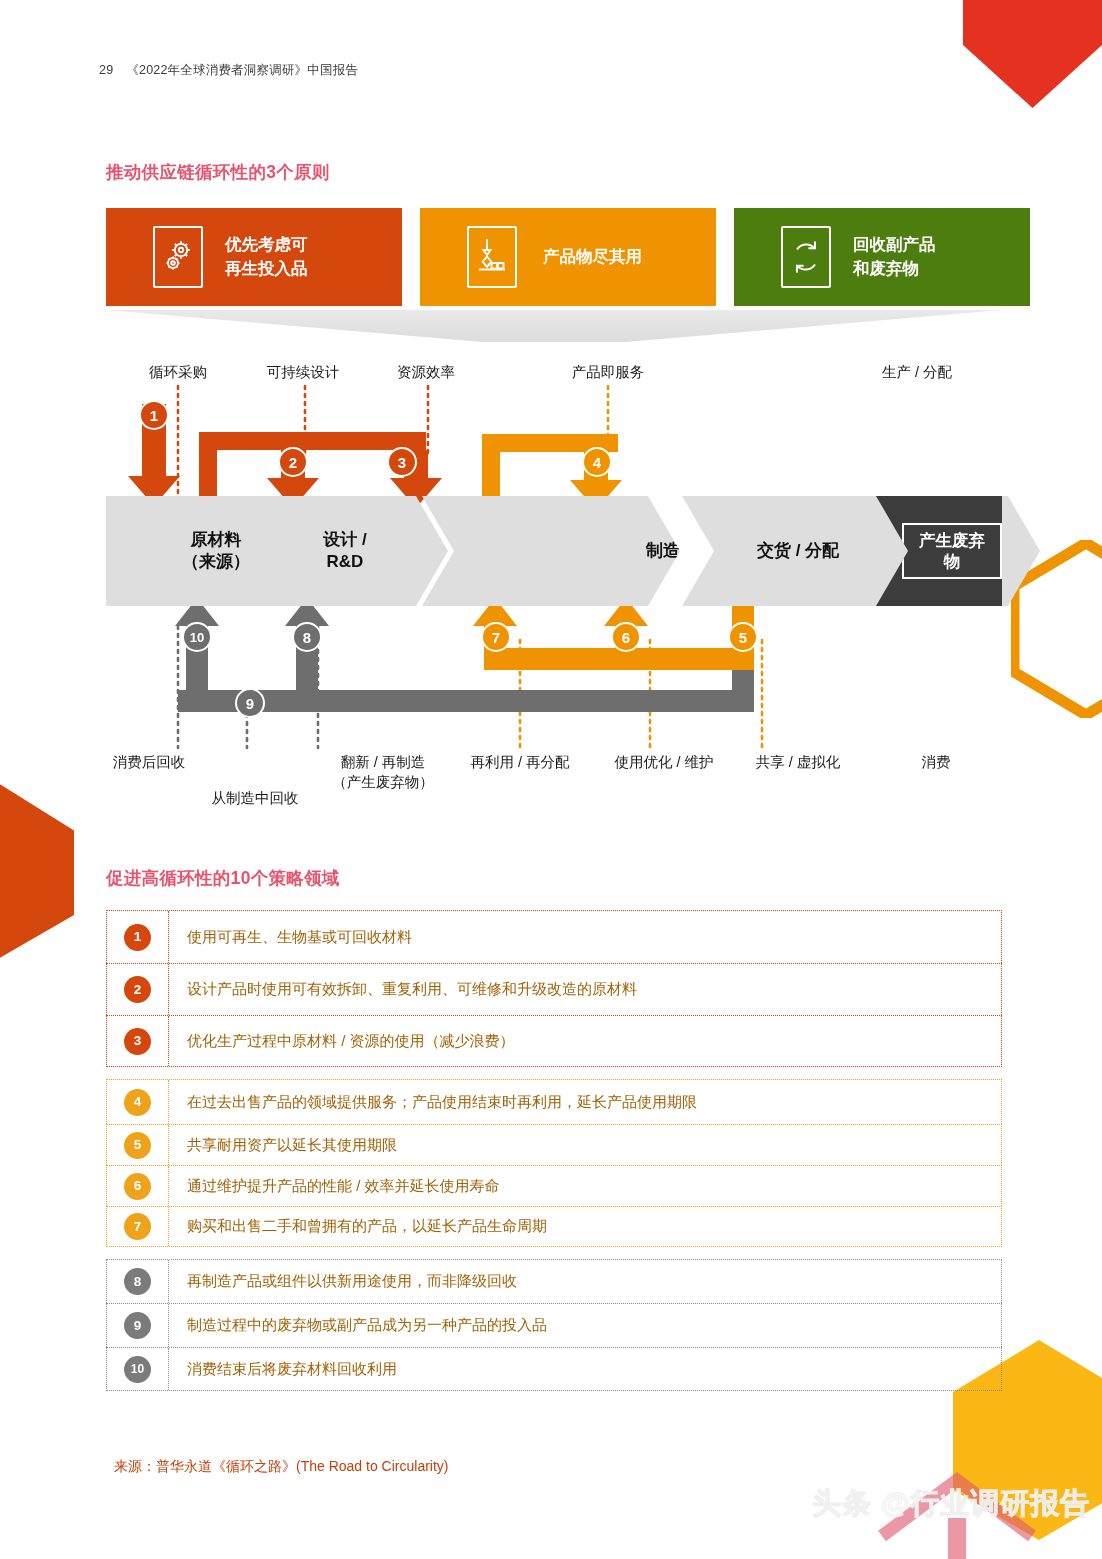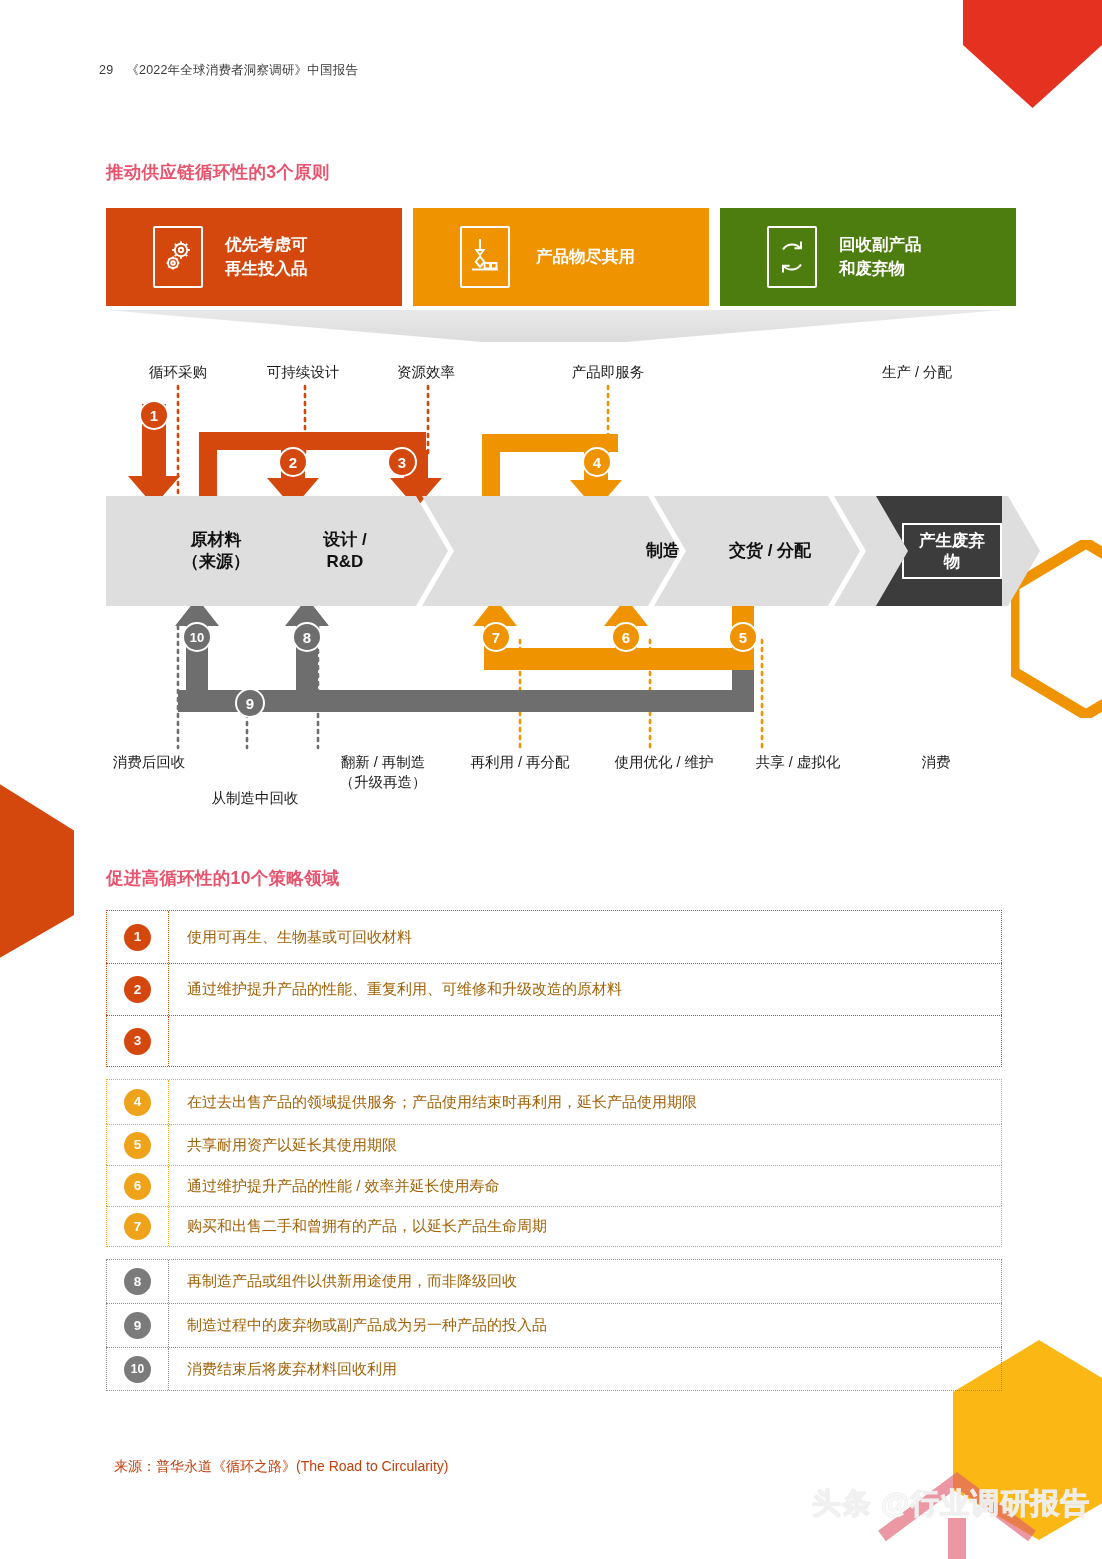--- a/index.html
+++ b/index.html
@@ -57,21 +57,21 @@
     letter-spacing: .3px;
     white-space: nowrap;
   }
   #title-principles { left: 106px; top: 160px; }
   #title-strategies { left: 106px; top: 866px; }
 
   
   .principles {
     position: absolute; left: 106px; top: 208px;
     width: 896px; height: 98px;
-    display: flex; gap: 11px;
+    display: flex; gap: 18px;
   }
   .pbox {
     flex: 0 0 auto;
     display: flex; align-items: center;
     color: #fff;
   }
   .pbox.b1 { width: 296px; background: #d4470d; }
   .pbox.b2 { width: 296px; background: #ef9400; }
   .pbox.b3 { width: 296px; background: #4d7c0f; }
   .pbox .picon {
@@ -348,21 +348,21 @@
         <span>原材料
 （来源）</span>
       </div>
       <div class="chev" style="left:110px; width:232px; clip-path: polygon(0 0, 200px 0, 232px 50%, 200px 100%, 0 100%, 32px 50%); padding-left:26px;">
         <span>设计 /
 R&amp;D</span>
       </div>
       <div class="chev" style="left:316px; width:258px; clip-path: polygon(0 0, 226px 0, 258px 50%, 226px 100%, 0 100%, 32px 50%); padding-left:26px;justify-content:flex-end;">
         <span>制造</span>
       </div>
-      <div class="chev" style="left:548px; width:206px; clip-path: polygon(0 0, 174px 0, 206px 50%, 174px 100%, 0 100%, 32px 50%); padding-left:26px;">
+      <div class="chev" style="left:576px; width:206px; clip-path: polygon(0 0, 174px 0, 206px 50%, 174px 100%, 0 100%, 32px 50%); padding-left:26px;">
         <span>交货 / 分配</span>
       </div>
       <div class="chev" style="left:728px; width:206px; clip-path: polygon(0 0, 174px 0, 206px 50%, 174px 100%, 0 100%, 32px 50%); padding-left:26px;">
         <span>使用 / 消耗</span>
       </div>
       <div class="chev dark" style="left:908px; width:-0px; width:230px; clip-path: polygon(0 0, 230px 0, 230px 100%, 0 100%, 32px 50%); padding-left:26px; left:770px; width:126px;">
         <span class="boxed">产生废弃物</span>
       </div>
     </div>
 
@@ -373,21 +373,21 @@
     <div class="numcircle" style="left:728px; top:622px; background:#ef9400;">5</div>
     <div class="numcircle" style="left:611px; top:622px; background:#ef9400;">6</div>
     <div class="numcircle" style="left:481px; top:622px; background:#ef9400;">7</div>
     <div class="numcircle" style="left:292px; top:622px; background:#6e6e6e;">8</div>
     <div class="numcircle" style="left:235px; top:688px; background:#6e6e6e;">9</div>
     <div class="numcircle" style="left:182px; top:622px; background:#6e6e6e; font-size:13px;">10</div>
 
     <div class="botlabel" style="left:100px; top:752px; width:98px;">消费后回收</div>
     <div class="botlabel" style="left:198px; top:752px; width:114px;margin-top:36px;">从制造中回收</div>
     <div class="botlabel" style="left:317px; top:752px; width:132px;">翻新 / 再制造
-（升级再造）</div>
+（产生废弃物）</div>
     <div class="botlabel" style="left:452px; top:752px; width:136px;">再利用 / 再分配</div>
     <div class="botlabel" style="left:596px; top:752px; width:136px;">使用优化 / 维护</div>
     <div class="botlabel" style="left:740px; top:752px; width:116px;">共享 / 虚拟化</div>
     <div class="botlabel" style="left:906px; top:752px; width:60px;">消费</div>
   </div>
 
   <div class="sec-title" id="title-strategies">促进高循环性的10个策略领域</div>
 
   <div class="strategies">
 
@@ -395,26 +395,27 @@
       <div class="srow">
         <div class="numcell">
           <div class="numbadge">1</div>
         </div>
         <div class="textcell">使用可再生、生物基或可回收材料</div>
       </div>
       <div class="srow">
         <div class="numcell">
           <div class="numbadge">2</div>
         </div>
-        <div class="textcell">通过维护提升产品的性能、重复利用、可维修和升级改造的原材料</div>
+        <div class="textcell">设计产品时使用可有效拆卸、重复利用、可维修和升级改造的原材料</div>
       </div>
       <div class="srow">
         <div class="numcell">
           <div class="numbadge">3</div>
         </div>
+        <div class="textcell">优化生产过程中原材料 / 资源的使用（减少浪费）</div>
       </div>
     </div>
 
     <div class="sgroup g-orange">
       <div class="srow">
         <div class="numcell">
           <div class="numbadge">4</div>
         </div>
         <div class="textcell">在过去出售产品的领域提供服务；产品使用结束时再利用，延长产品使用期限</div>
       </div>

